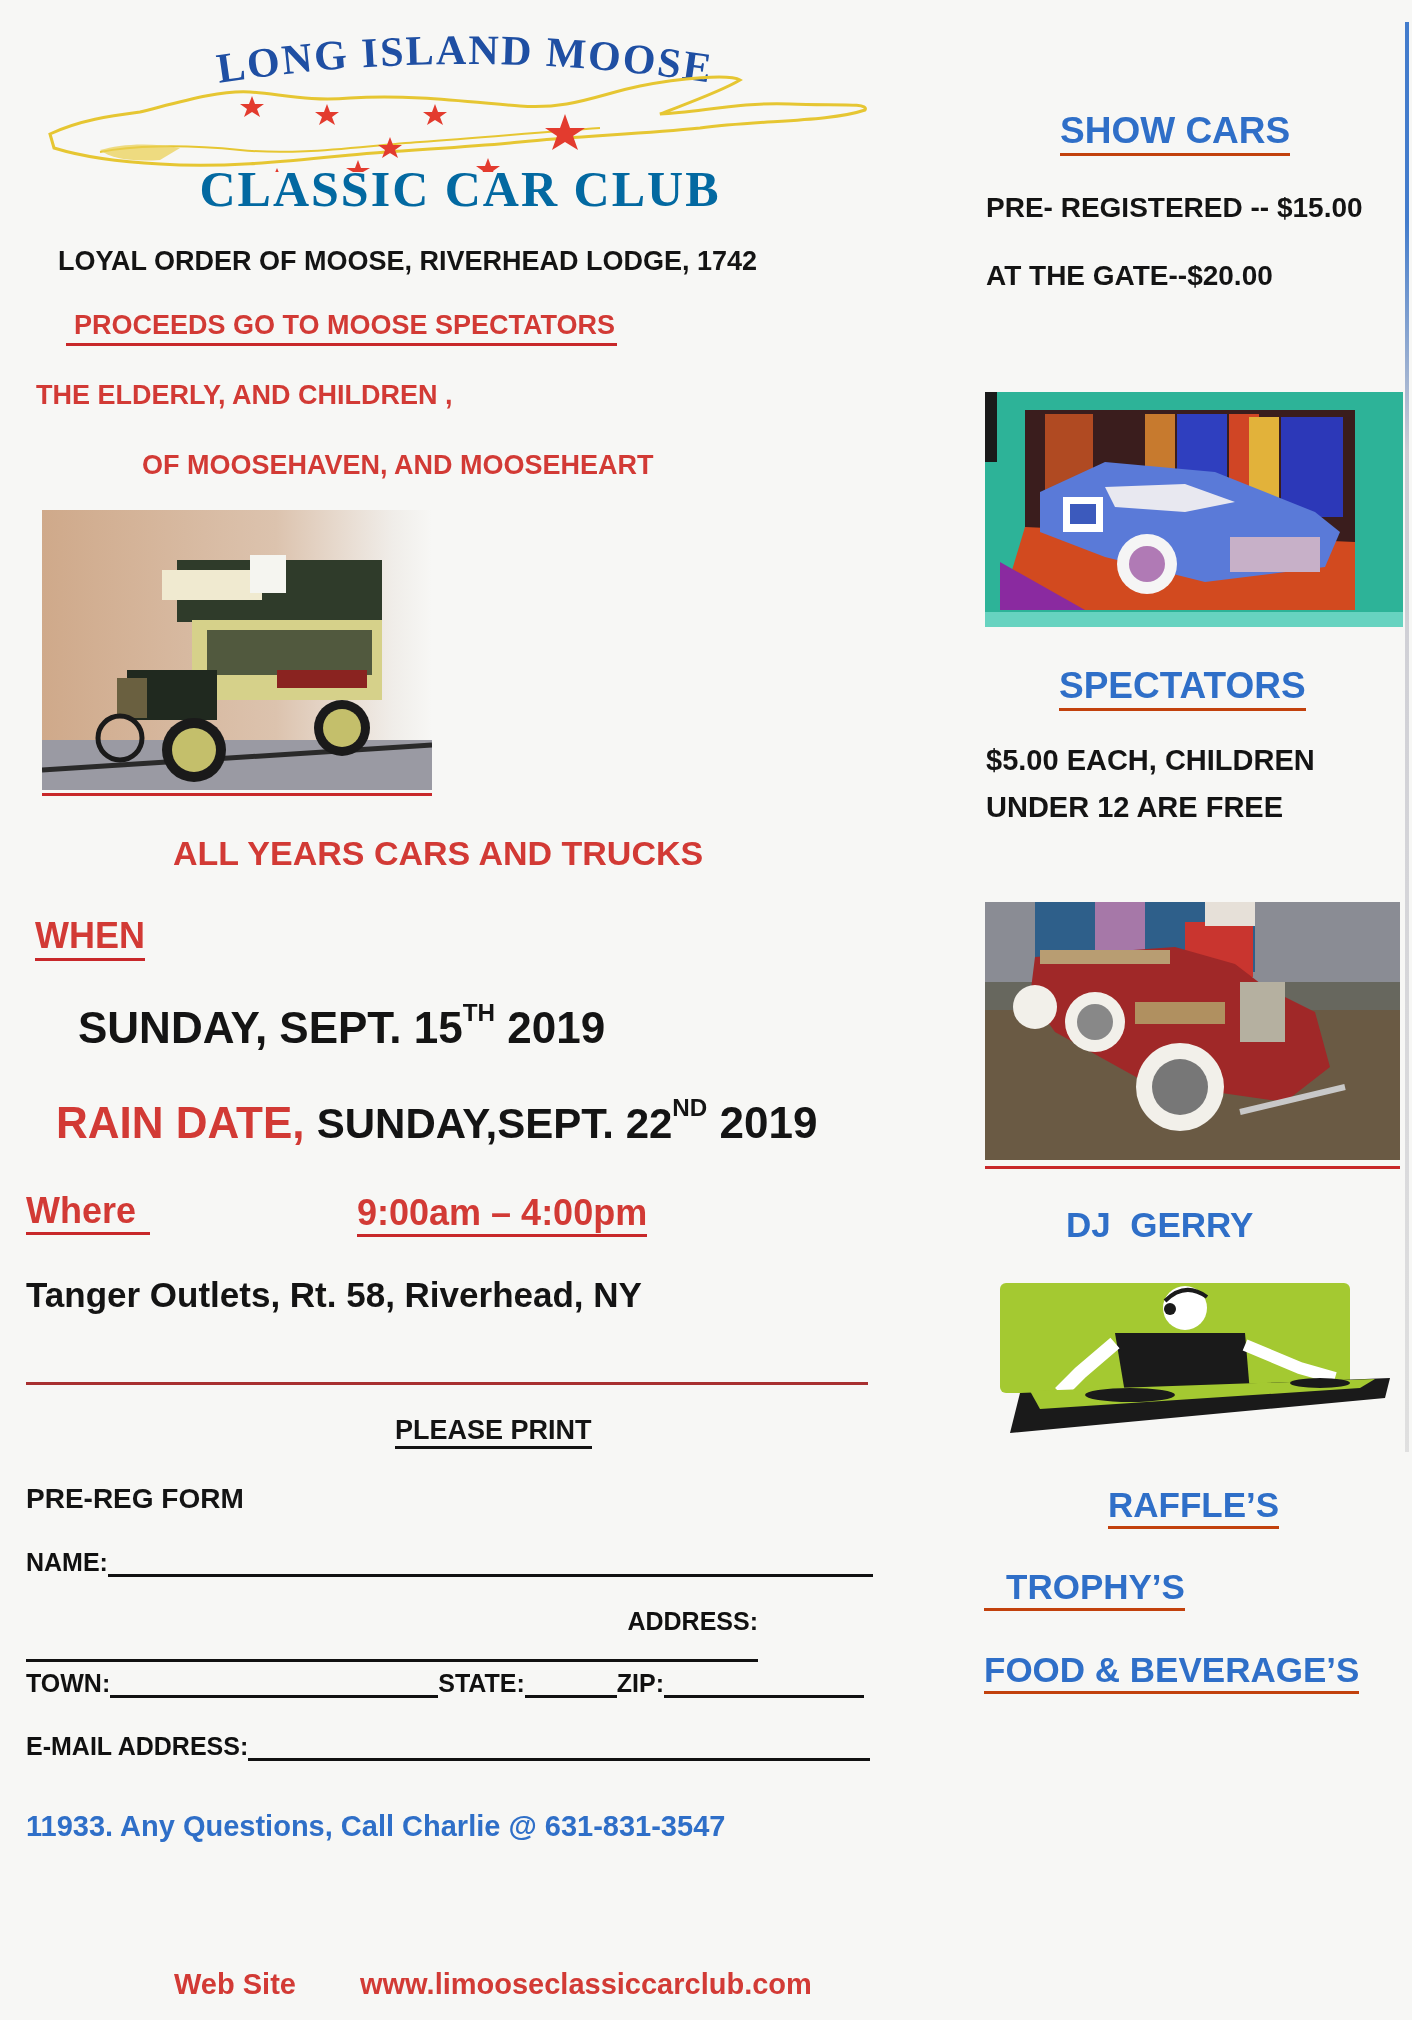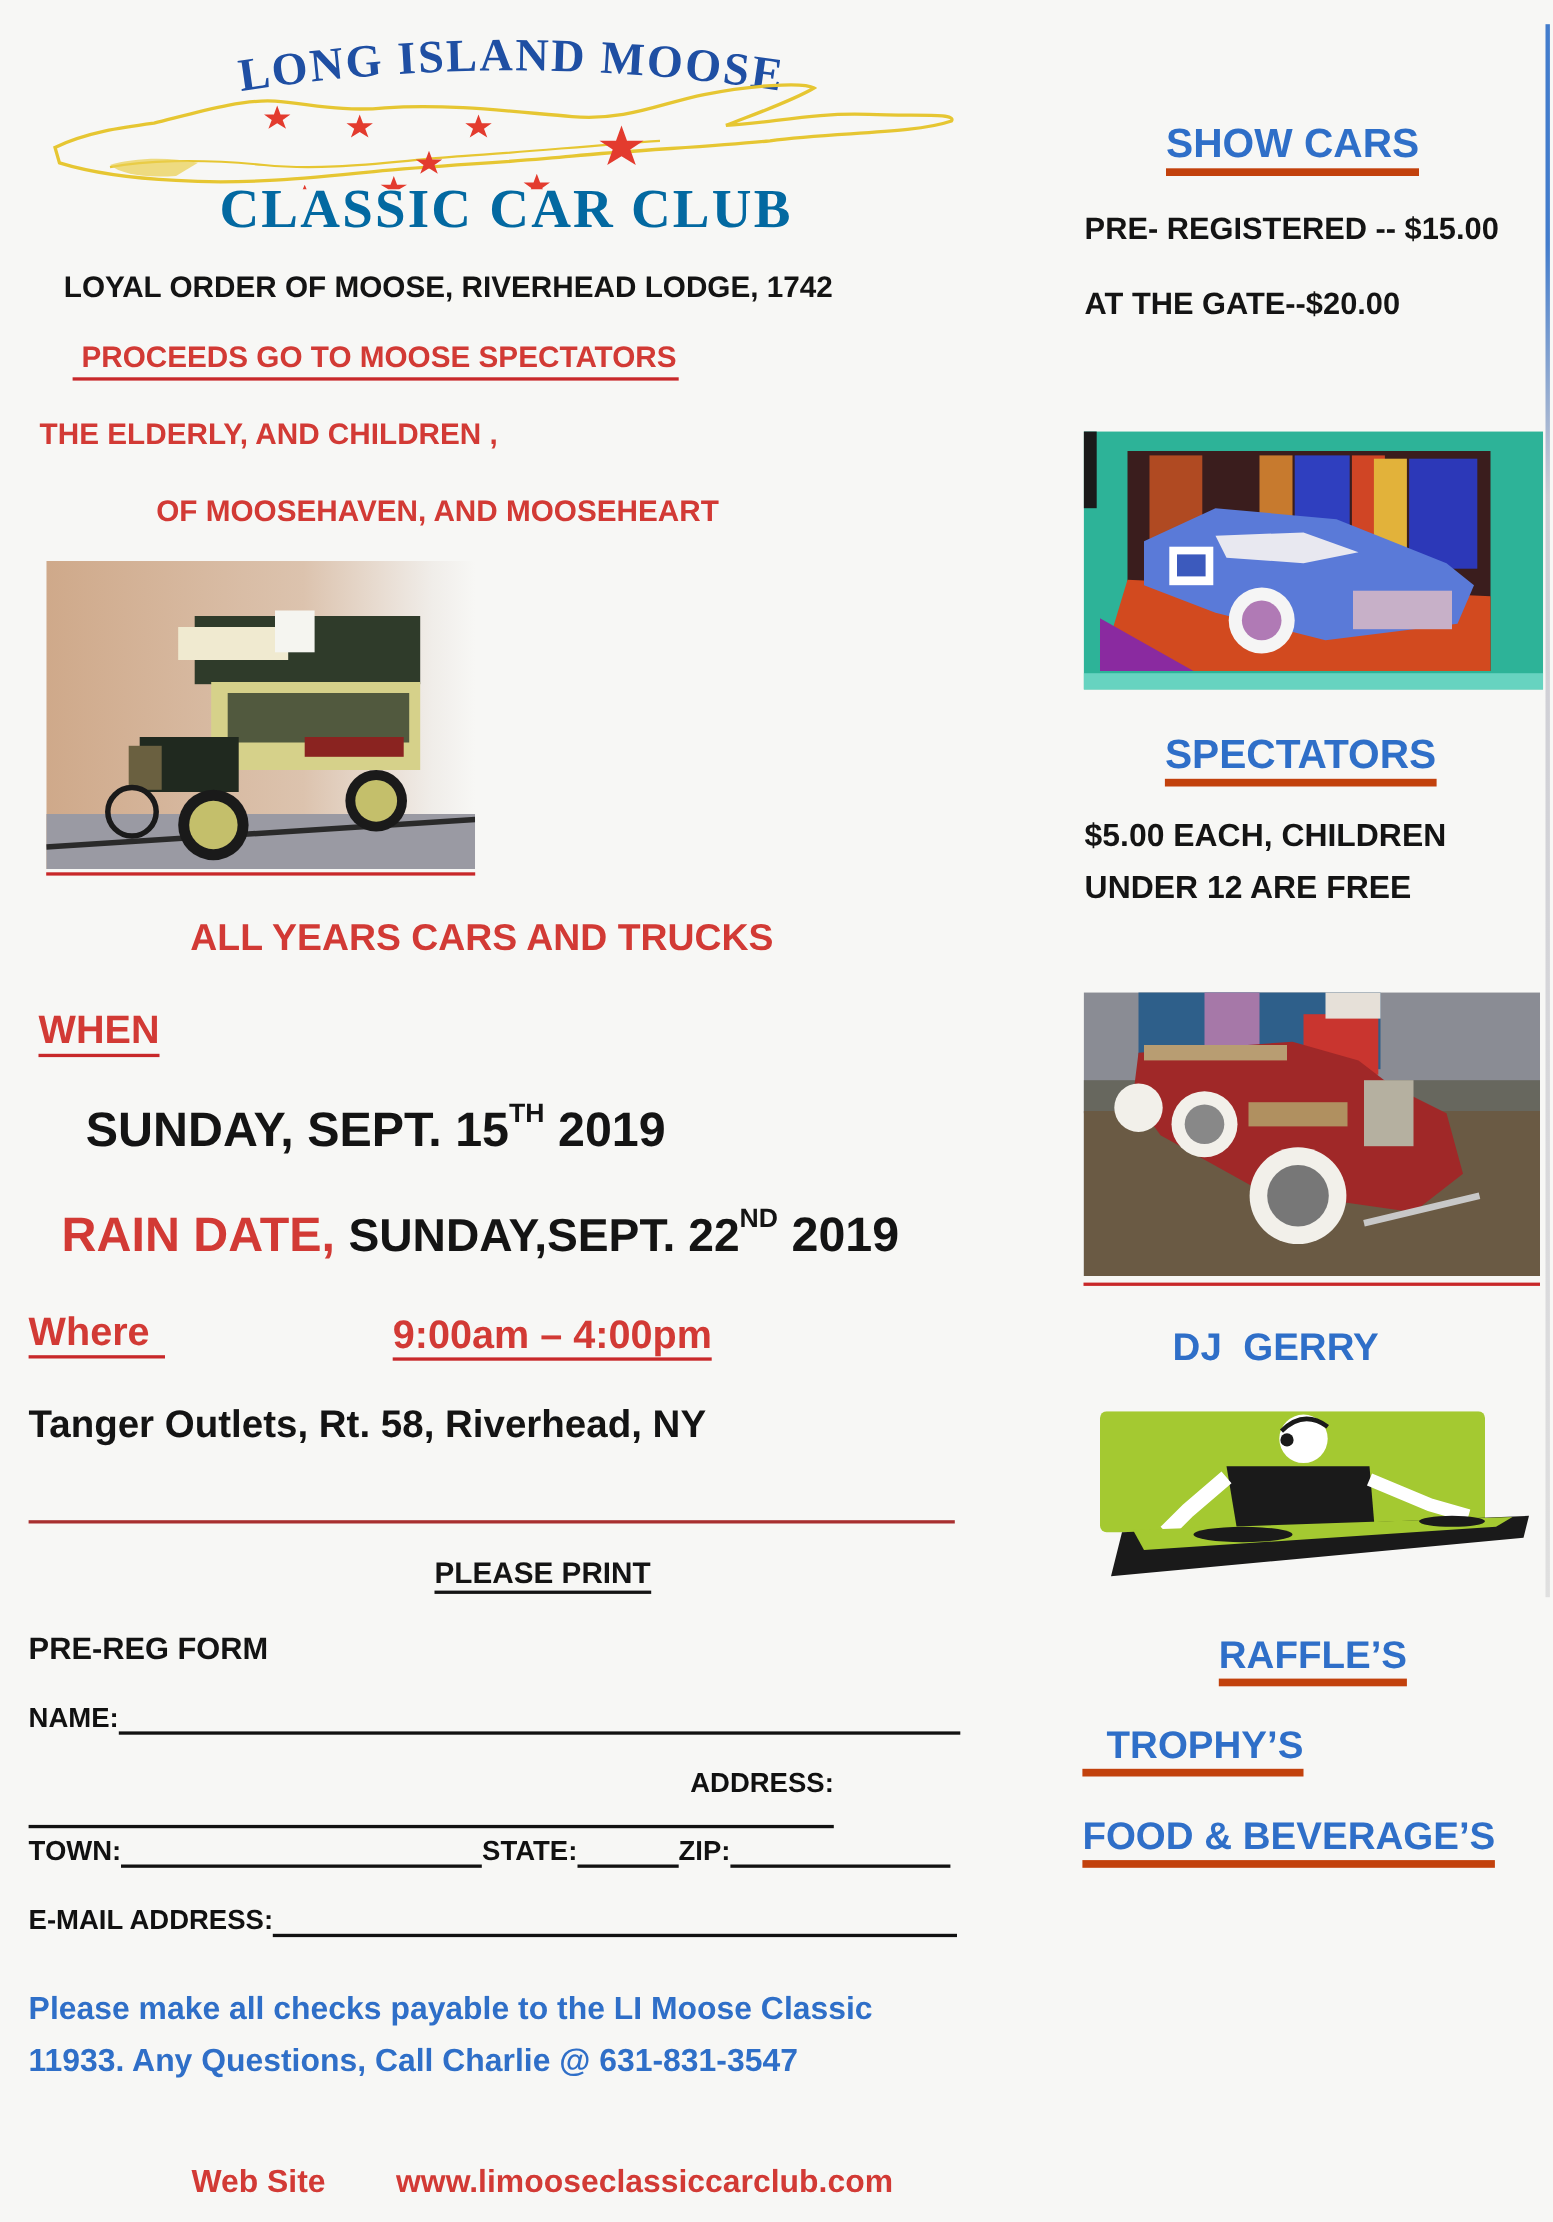--- a/index.html
+++ b/index.html
@@ -3,21 +3,21 @@
 <meta charset="utf-8">
 <style>
   * { box-sizing: border-box; margin: 0; padding: 0; }
   html, body { width: 1412px; height: 2020px; background: #f7f7f5; overflow: hidden; }
   body { position: relative; font-family: "Liberation Sans", "DejaVu Sans", sans-serif; font-weight: bold; color: #111; }
   .abs { position: absolute; }
   .red { color: #d23a35; }
   .blue { color: #2f6fc8; }
   .black { color: #141414; }
   .u-red { border-bottom: 3px solid #c8282a; }
-  .u-blue { border-bottom: 7px solid #c2410c; }
+  .u-blue { border-bottom: 3px solid #c2410c; }
   .u-black { border-bottom: 3px solid #141414; }
   sup { font-size: 0.55em; vertical-align: 0.9em; line-height: 0; }
 
   
   .logo-top { left: 80px; top: 30px; width: 770px; height: 70px; }
   .logo-bottom { left: 100px; top: 160px; width: 720px; }
   .logo-text { font-family: "Liberation Serif", "DejaVu Serif", serif; font-weight: bold; color: #0369a1; font-size: 46px; letter-spacing: 2px; }
   .logo-map { left: 40px; top: 72px; width: 830px; height: 100px; }
 
   
@@ -157,21 +157,20 @@
   <span>ZIP:</span>
   <span class="form-line" style="width:200px;"></span>
 </div>
 
 <div class="abs form-row" style="top:1732px;">
   <span>E-MAIL ADDRESS:</span>
   <span class="form-line" style="width:622px;"></span>
 </div>
 
 <div class="abs blue" style="left:26px; top:1802px; font-size:29px; line-height:48px;">
-  <div>Please make all checks payable to the LI Moose Classic</div>
   <div>11933.  Any Questions, Call Charlie @ 631-831-3547</div>
 </div>
 
 <div class="abs red" style="left:174px; top:1968px; font-size:29px;">Web Site</div>
 <div class="abs red" style="left:360px; top:1968px; font-size:29px;">www.limooseclassiccarclub.com</div>
 
 <div class="abs blue u-blue" style="left:1060px; top:110px; font-size:37px; padding-bottom:1px;">SHOW CARS</div>
 <div class="abs black" style="left:986px; top:192px; font-size:28px;">PRE- REGISTERED -- $15.00</div>
 <div class="abs black" style="left:986px; top:260px; font-size:28px;">AT THE GATE--$20.00</div>
 

